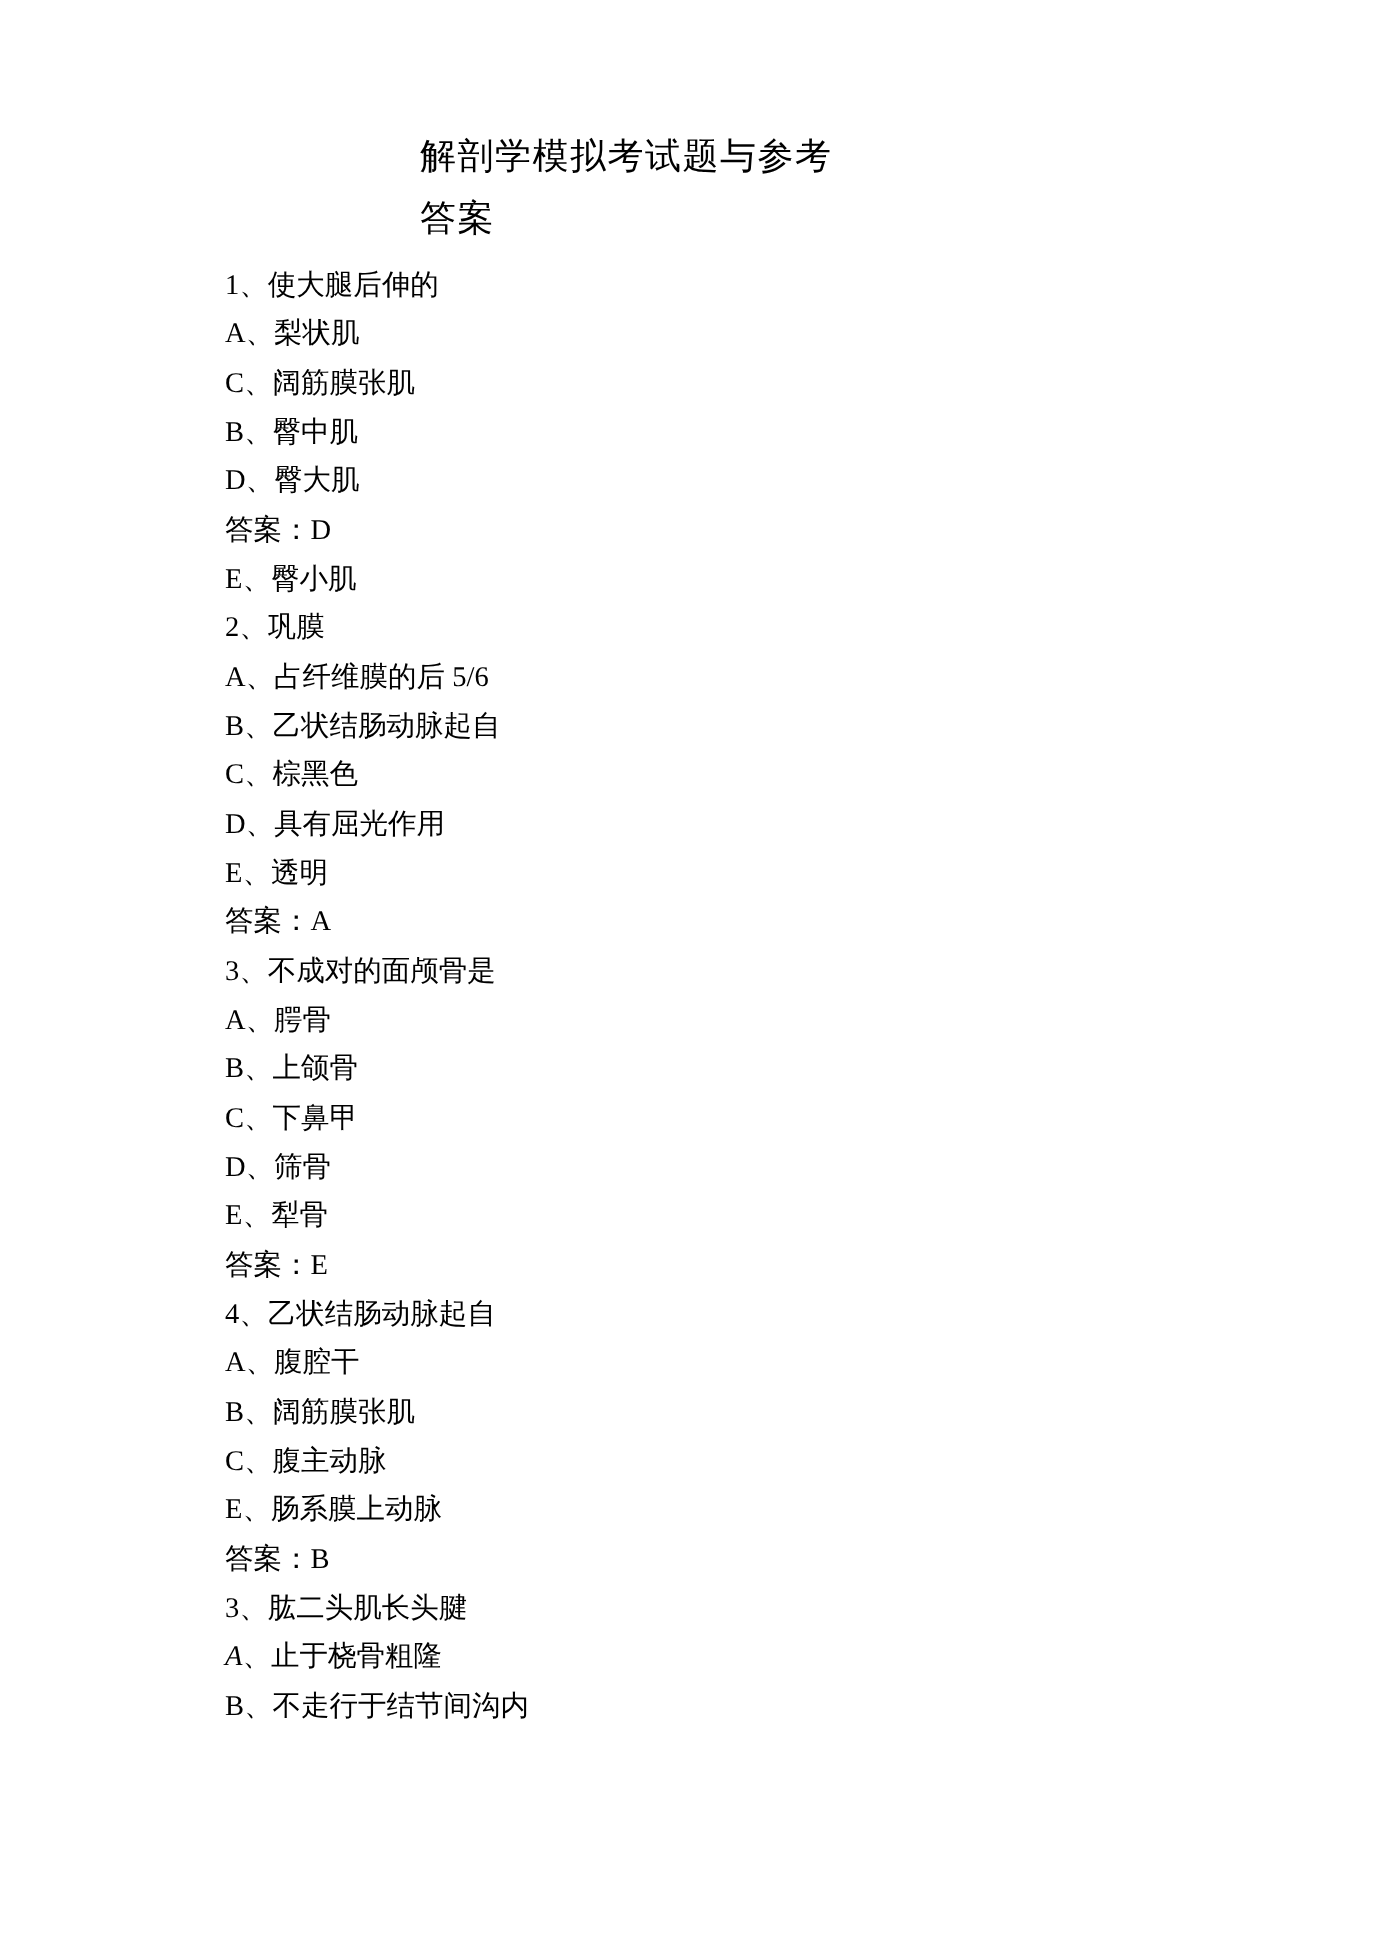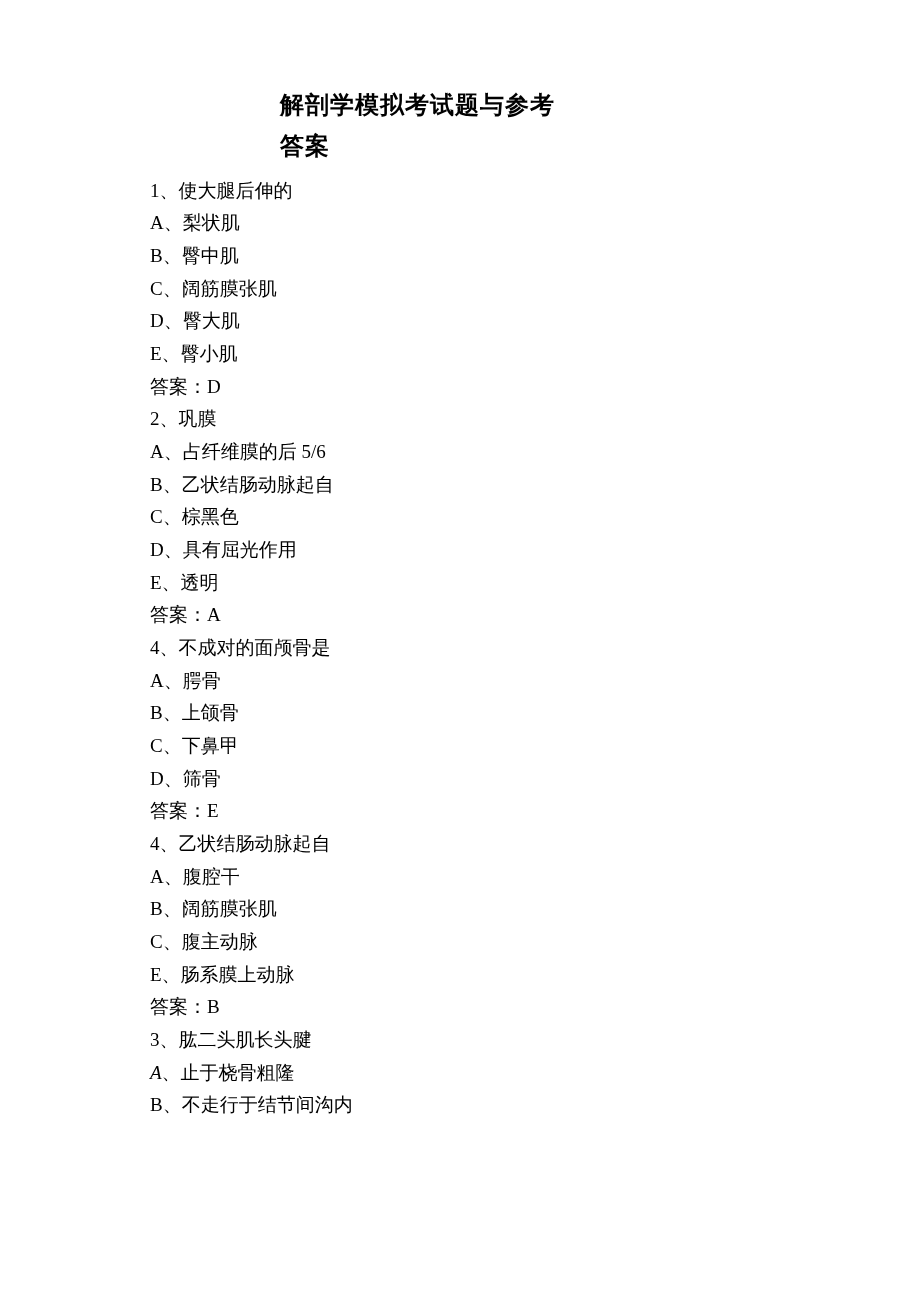--- a/index.html
+++ b/index.html
@@ -16,21 +16,21 @@
       color: #000000;
       font-size: 19px;
       line-height: 1.72;
     }
     .title-container {
       margin-bottom: 2px;
       margin-left: 130px;
     }
     .title-line {
       font-size: 24px;
-      font-weight: bold;
+      font-weight: normal;
       letter-spacing: 1px;
     }
     .content {
       margin-top: 7px;
     }
     .line {
       white-space: nowrap;
     }
     .italic-a {
       font-style: italic;
@@ -40,37 +40,38 @@
 <body>
 
 <div class="title-container">
   <div class="title-line">解剖学模拟考试题与参考</div>
   <div class="title-line">答案</div>
 </div>
 
 <div class="content" id="content">
     <div class="line">1、使大腿后伸的</div>
     <div class="line">A、梨状肌</div>
+    <div class="line">C、阔筋膜张肌</div>
     <div class="line">B、臀中肌</div>
-    <div class="line">C、阔筋膜张肌</div>
     <div class="line">D、臀大肌</div>
+    <div class="line">答案：D</div>
     <div class="line">E、臀小肌</div>
-    <div class="line">答案：D</div>
     <div class="line">2、巩膜</div>
     <div class="line">A、占纤维膜的后 5/6</div>
     <div class="line">B、乙状结肠动脉起自</div>
     <div class="line">C、棕黑色</div>
     <div class="line">D、具有屈光作用</div>
     <div class="line">E、透明</div>
     <div class="line">答案：A</div>
-    <div class="line">4、不成对的面颅骨是</div>
+    <div class="line">3、不成对的面颅骨是</div>
     <div class="line">A、腭骨</div>
     <div class="line">B、上颌骨</div>
     <div class="line">C、下鼻甲</div>
     <div class="line">D、筛骨</div>
+    <div class="line">E、犁骨</div>
     <div class="line">答案：E</div>
     <div class="line">4、乙状结肠动脉起自</div>
     <div class="line">A、腹腔干</div>
     <div class="line">B、阔筋膜张肌</div>
     <div class="line">C、腹主动脉</div>
     <div class="line">E、肠系膜上动脉</div>
     <div class="line">答案：B</div>
     <div class="line">3、肱二头肌长头腱</div>
     <div class="line"><span class="italic-a">A</span><span>、止于桡骨粗隆</span></div>
     <div class="line">B、不走行于结节间沟内</div>

